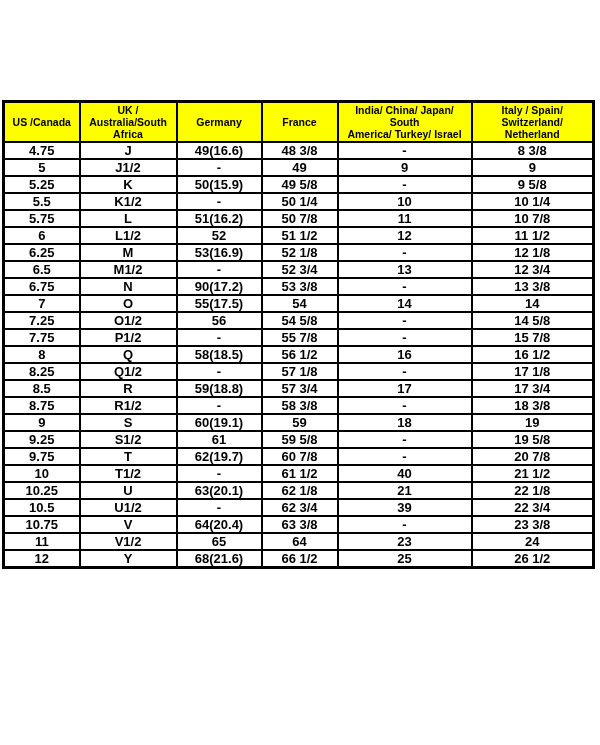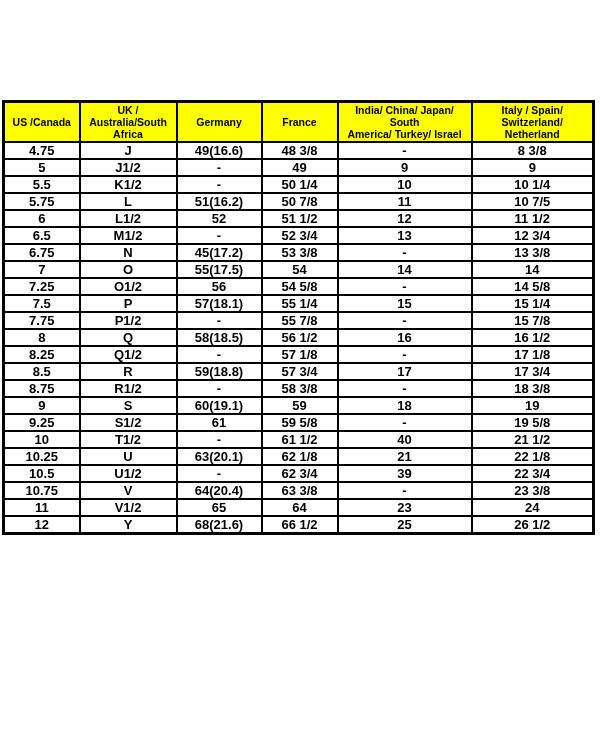--- a/index.html
+++ b/index.html
@@ -90,55 +90,71 @@
         </tr>
         <tr>
           <td>5</td>
           <td>J1/2</td>
           <td>-</td>
           <td>49</td>
           <td>9</td>
           <td>9</td>
         </tr>
         <tr>
+          <td>5.25</td>
+          <td>K</td>
+          <td>50(15.9)</td>
+          <td>49 5/8</td>
+          <td>-</td>
+          <td>9 5/8</td>
+        </tr>
+        <tr>
           <td>5.5</td>
           <td>K1/2</td>
           <td>-</td>
           <td>50 1/4</td>
           <td>10</td>
           <td>10 1/4</td>
         </tr>
         <tr>
           <td>5.75</td>
           <td>L</td>
           <td>51(16.2)</td>
           <td>50 7/8</td>
           <td>11</td>
-          <td>10 7/5</td>
+          <td>10 7/8</td>
         </tr>
         <tr>
           <td>6</td>
           <td>L1/2</td>
           <td>52</td>
           <td>51 1/2</td>
           <td>12</td>
           <td>11 1/2</td>
         </tr>
         <tr>
+          <td>6.25</td>
+          <td>M</td>
+          <td>53(16.9)</td>
+          <td>52 1/8</td>
+          <td>-</td>
+          <td>12 1/8</td>
+        </tr>
+        <tr>
           <td>6.5</td>
           <td>M1/2</td>
           <td>-</td>
           <td>52 3/4</td>
           <td>13</td>
           <td>12 3/4</td>
         </tr>
         <tr>
           <td>6.75</td>
           <td>N</td>
-          <td>45(17.2)</td>
+          <td>90(17.2)</td>
           <td>53 3/8</td>
           <td>-</td>
           <td>13 3/8</td>
         </tr>
         <tr>
           <td>7</td>
           <td>O</td>
           <td>55(17.5)</td>
           <td>54</td>
           <td>14</td>
@@ -146,28 +162,20 @@
         </tr>
         <tr>
           <td>7.25</td>
           <td>O1/2</td>
           <td>56</td>
           <td>54 5/8</td>
           <td>-</td>
           <td>14 5/8</td>
         </tr>
         <tr>
-          <td>7.5</td>
-          <td>P</td>
-          <td>57(18.1)</td>
-          <td>55 1/4</td>
-          <td>15</td>
-          <td>15 1/4</td>
-        </tr>
-        <tr>
           <td>7.75</td>
           <td>P1/2</td>
           <td>-</td>
           <td>55 7/8</td>
           <td>-</td>
           <td>15 7/8</td>
         </tr>
         <tr>
           <td>8</td>
           <td>Q</td>
@@ -210,20 +218,28 @@
         </tr>
         <tr>
           <td>9.25</td>
           <td>S1/2</td>
           <td>61</td>
           <td>59 5/8</td>
           <td>-</td>
           <td>19 5/8</td>
         </tr>
         <tr>
+          <td>9.75</td>
+          <td>T</td>
+          <td>62(19.7)</td>
+          <td>60 7/8</td>
+          <td>-</td>
+          <td>20 7/8</td>
+        </tr>
+        <tr>
           <td>10</td>
           <td>T1/2</td>
           <td>-</td>
           <td>61 1/2</td>
           <td>40</td>
           <td>21 1/2</td>
         </tr>
         <tr>
           <td>10.25</td>
           <td>U</td>

